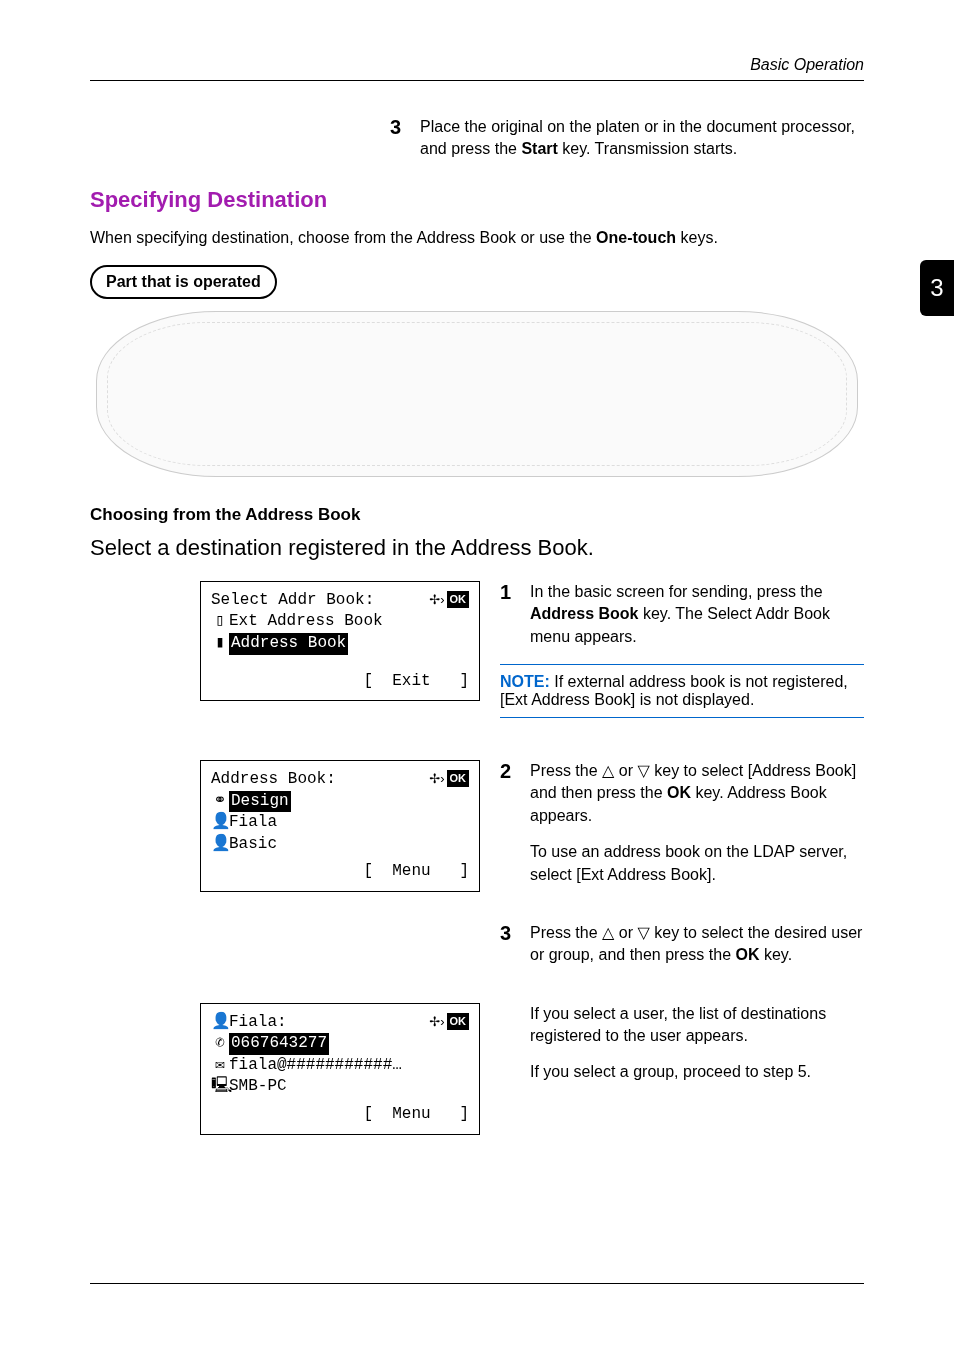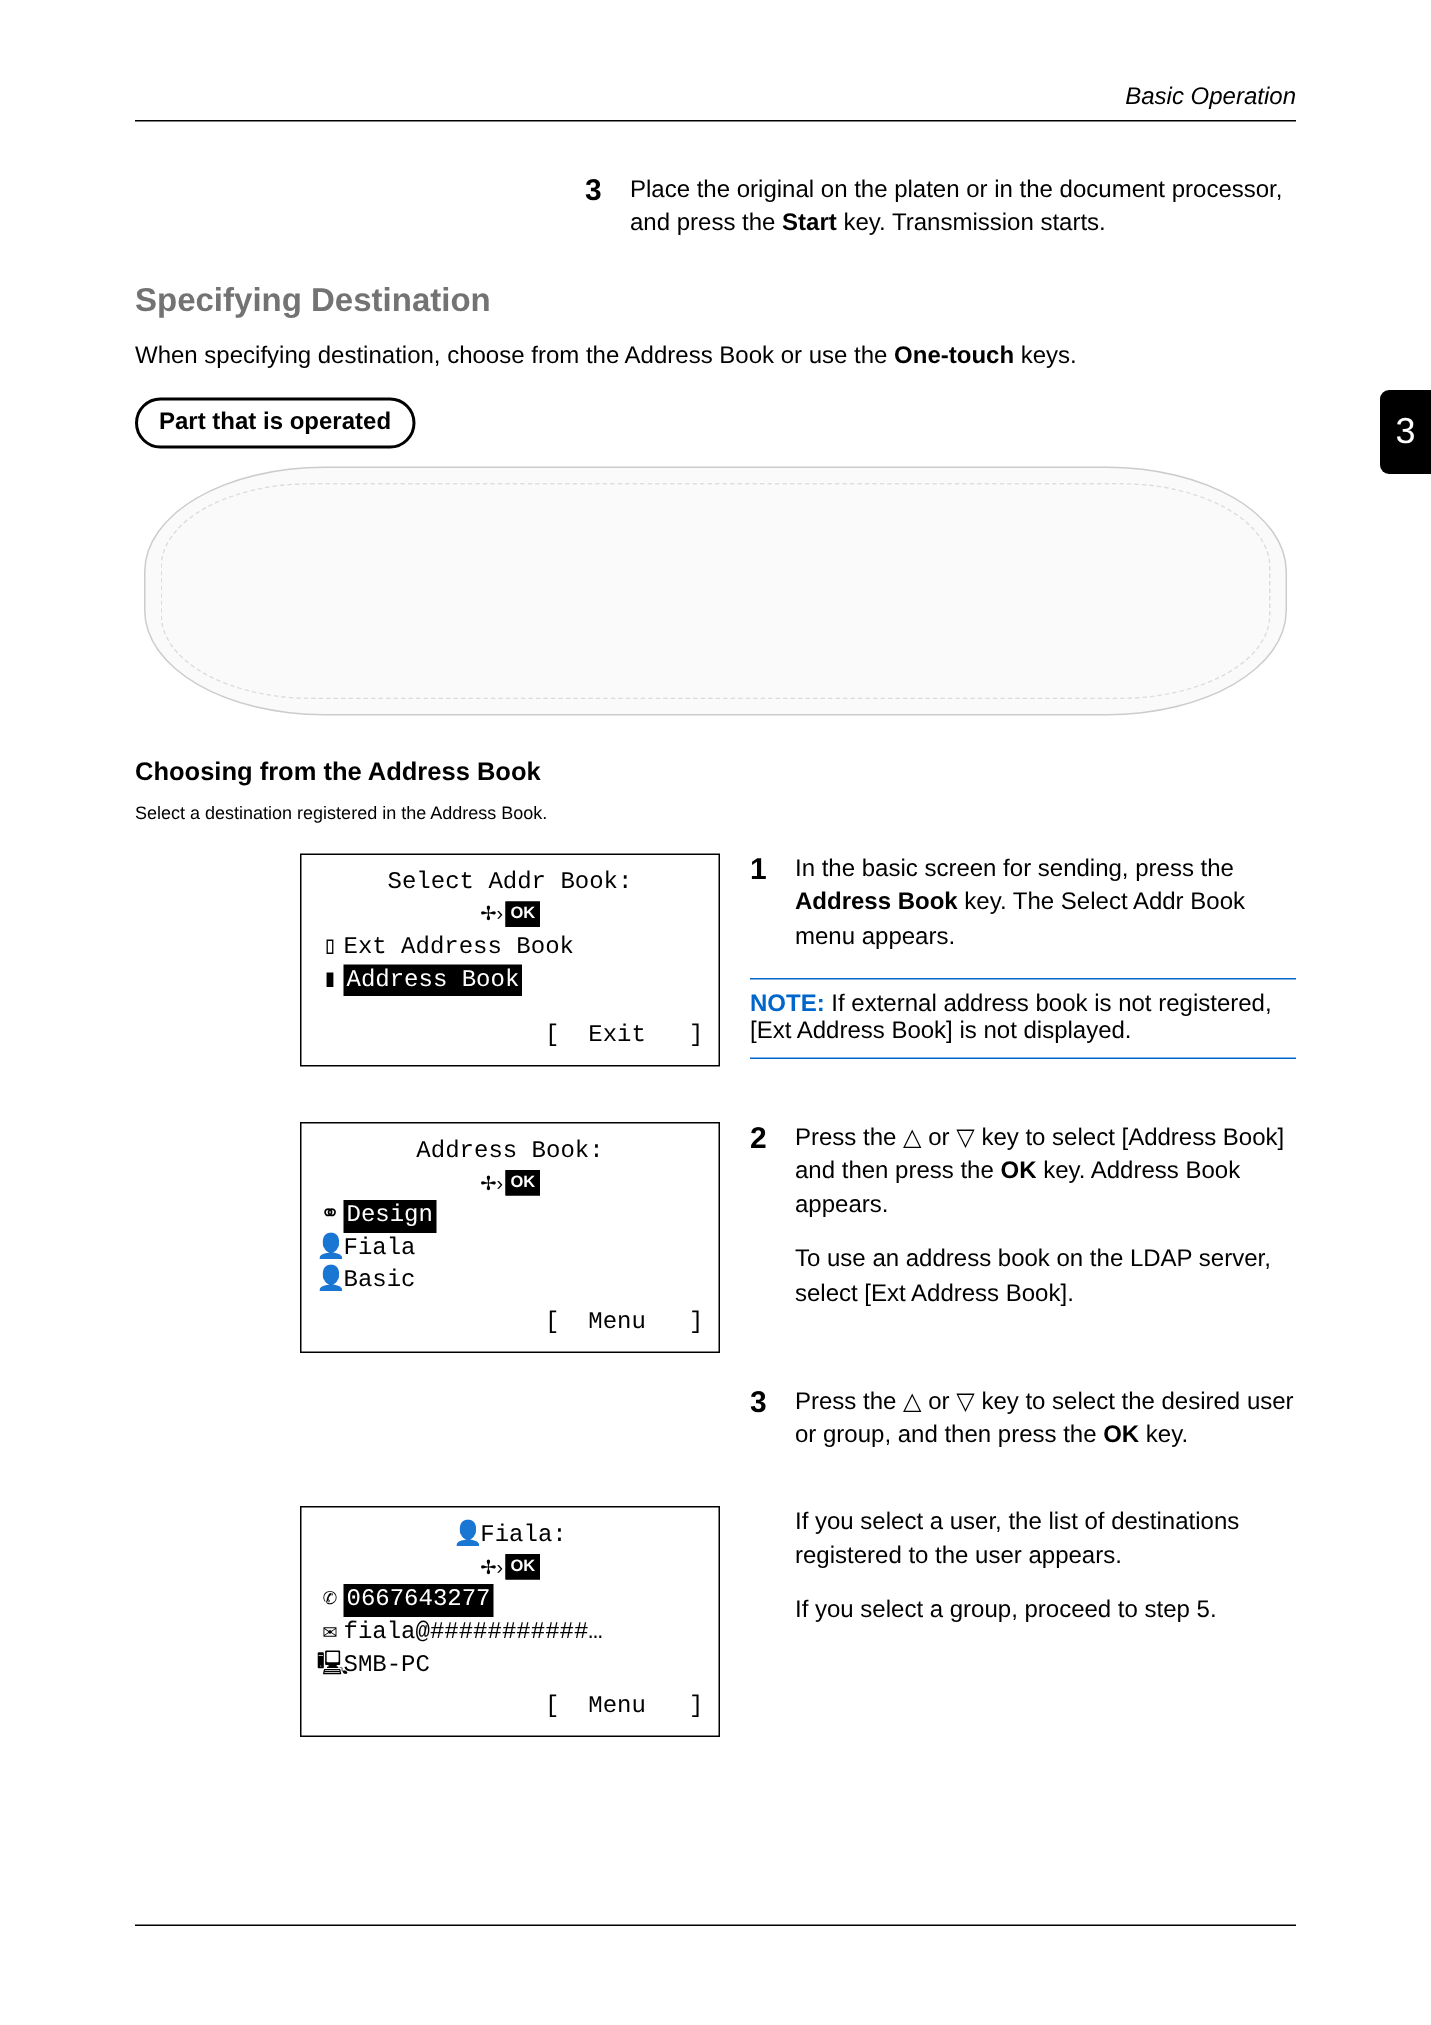--- a/index.html
+++ b/index.html
@@ -6,30 +6,30 @@
   html, body { width: 954px; height: 1350px; background: #fff; font-family: Arial, Helvetica, sans-serif; color: #000; }
   .page { position: relative; width: 954px; height: 1350px; padding: 56px 90px 40px 90px; }
   .running-head { position: absolute; top: 56px; right: 90px; font-style: italic; font-size: 16px; }
   .hr-top { position: absolute; top: 80px; left: 90px; right: 90px; border-top: 1px solid #000; }
   .side-tab { position: absolute; right: 0; top: 260px; width: 34px; height: 56px; background: #000; color: #fff; font-size: 24px; text-align: center; line-height: 56px; border-top-left-radius: 6px; border-bottom-left-radius: 6px; }
   .content { margin-top: 60px; }
   .step-block { display: flex; margin-bottom: 18px; }
   .left-gap { width: 300px; flex: 0 0 300px; }
   .step-num { font-size: 20px; font-weight: bold; width: 30px; flex: 0 0 30px; }
   .step-text { flex: 1; font-size: 16px; line-height: 1.4; }
-  h2.section { color: #737373; font-size: 22px; font-weight: bold; margin: 26px 0 16px 0; }
+  h2.section { color: #a21caf; font-size: 22px; font-weight: bold; margin: 26px 0 16px 0; }
   .intro { font-size: 16px; margin-bottom: 18px; }
   .pill { display: inline-block; border: 2px solid #000; border-radius: 20px; padding: 6px 14px; font-weight: bold; font-size: 16px; margin-bottom: 12px; }
   .panel-placeholder { border: 1px solid #ccc; border-radius: 120px / 70px; height: 166px; margin: 0 6px 28px 6px; background: #fafafa; position: relative; overflow: hidden; }
   .panel-placeholder::after { content: ""; position: absolute; inset: 10px; border: 1px dashed #ddd; border-radius: 100px / 56px; }
   h3.sub { font-size: 17px; font-weight: bold; margin: 6px 0 10px 0; }
-  .sub-intro { font-size: 12px; margin-bottom: 20px; }
+  .sub-intro { font-size: 22px; margin-bottom: 20px; }
   .row { display: flex; align-items: flex-start; margin-bottom: 22px; }
   .lcd { width: 280px; flex: 0 0 280px; margin-left: 110px; margin-right: 20px; border: 1.5px solid #000; padding: 8px 10px 8px 10px; font-family: "Courier New", Courier, monospace; font-size: 16px; line-height: 1.35; background: #fff; }
-  .lcd .title-line { display: flex; align-items: center; justify-content: center; white-space: nowrap; flex-direction: column; }
+  .lcd .title-line { display: flex; align-items: center; justify-content: space-between; white-space: nowrap; }
   .lcd .hl { background: #000; color: #fff; padding: 0 2px; display: inline-block; }
   .lcd .row-line { white-space: nowrap; }
   .lcd .glyph { display: inline-block; width: 18px; text-align: center; }
   .lcd .footer-line { text-align: right; margin-top: 6px; white-space: pre; }
   .arrow-box { font-family: Arial, sans-serif; font-size: 13px; }
   .ok-box { display: inline-block; border: 1px solid #000; padding: 0 2px; font-family: Arial, sans-serif; font-size: 11px; font-weight: bold; background: #000; color: #fff; margin-left: 2px; vertical-align: middle; }
   .right-col { flex: 1; }
   .note-box { border-top: 1px solid #0066cc; border-bottom: 1px solid #0066cc; padding: 8px 0; margin: 16px 0 20px 0; font-size: 16px; }
   .note-label { color: #0066cc; font-weight: bold; }
   .tri { font-family: Arial, sans-serif; }

